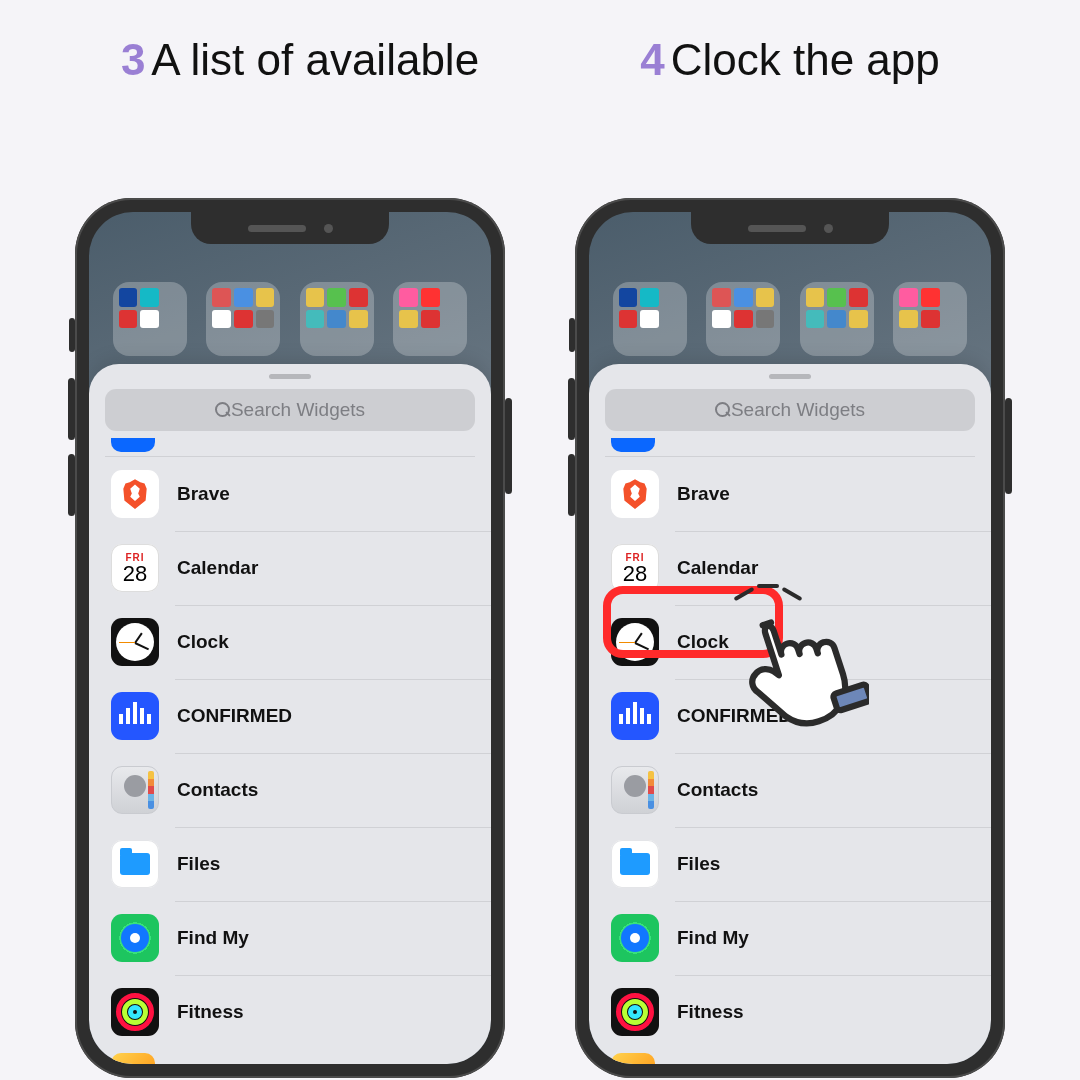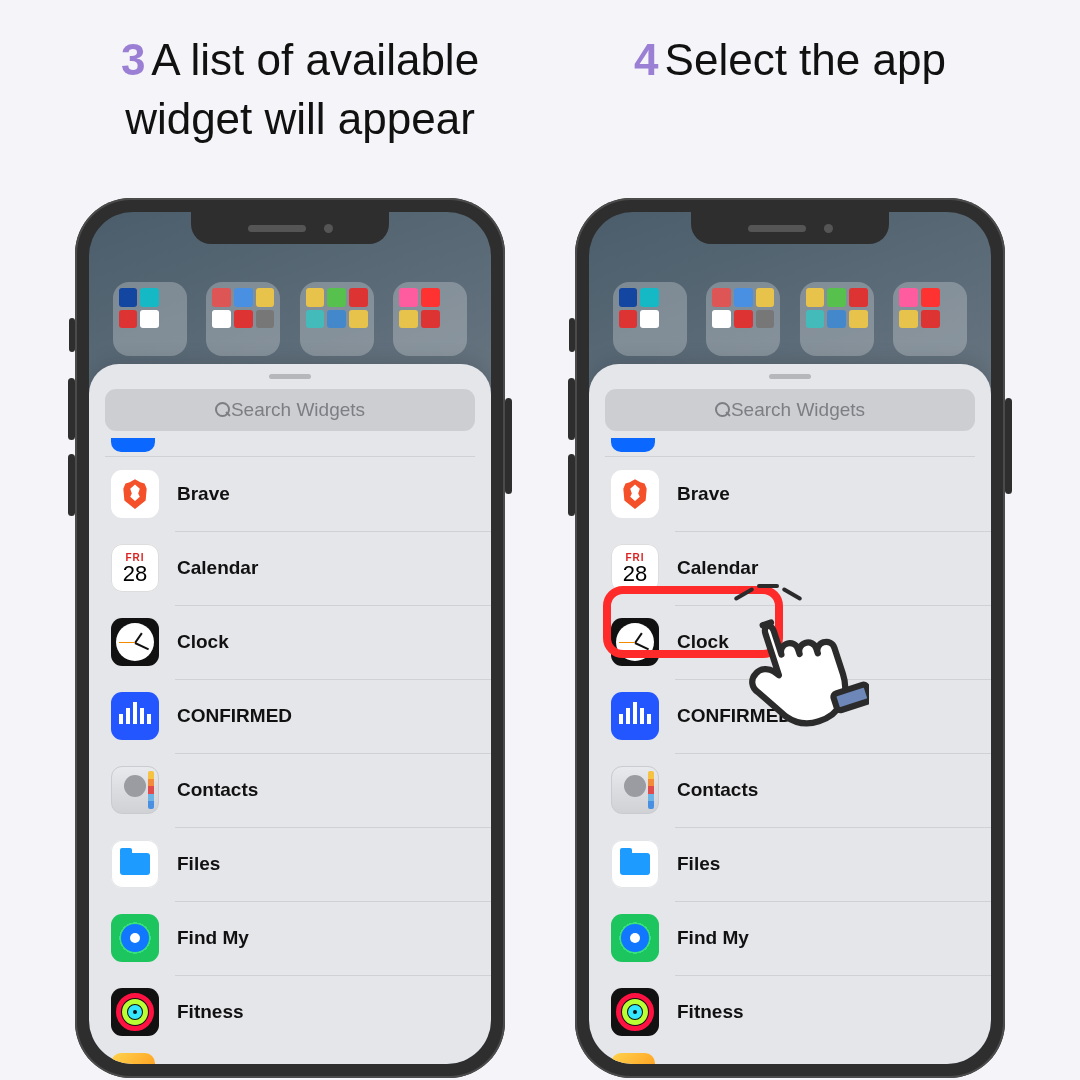--- a/index.html
+++ b/index.html
@@ -252,24 +252,23 @@
   .tap-burst{position:absolute;z-index:39;}
   .tap-burst i{
     position:absolute;width:22px;height:4px;background:#2b2b2b;border-radius:2px;
   }
 </style>
 </head>
 <body>
 
 <div class="caption-block left">
   <span class="step-num">3</span><span>A list of available</span><br>
-  <span>widget will appear</span>
 </div>
 <div class="caption-block right">
-  <span class="step-num">4</span><span>Select the app</span><br>
+  <span class="step-num">4</span><span>Clock the app</span><br>
 </div>
 
 <div class="phone left">
   <span class="btn-side btn-mute"></span>
   <span class="btn-side btn-vol1"></span>
   <span class="btn-side btn-vol2"></span>
   <span class="btn-side btn-power"></span>
 
   <div class="screen">
     <div class="notch"></div>

